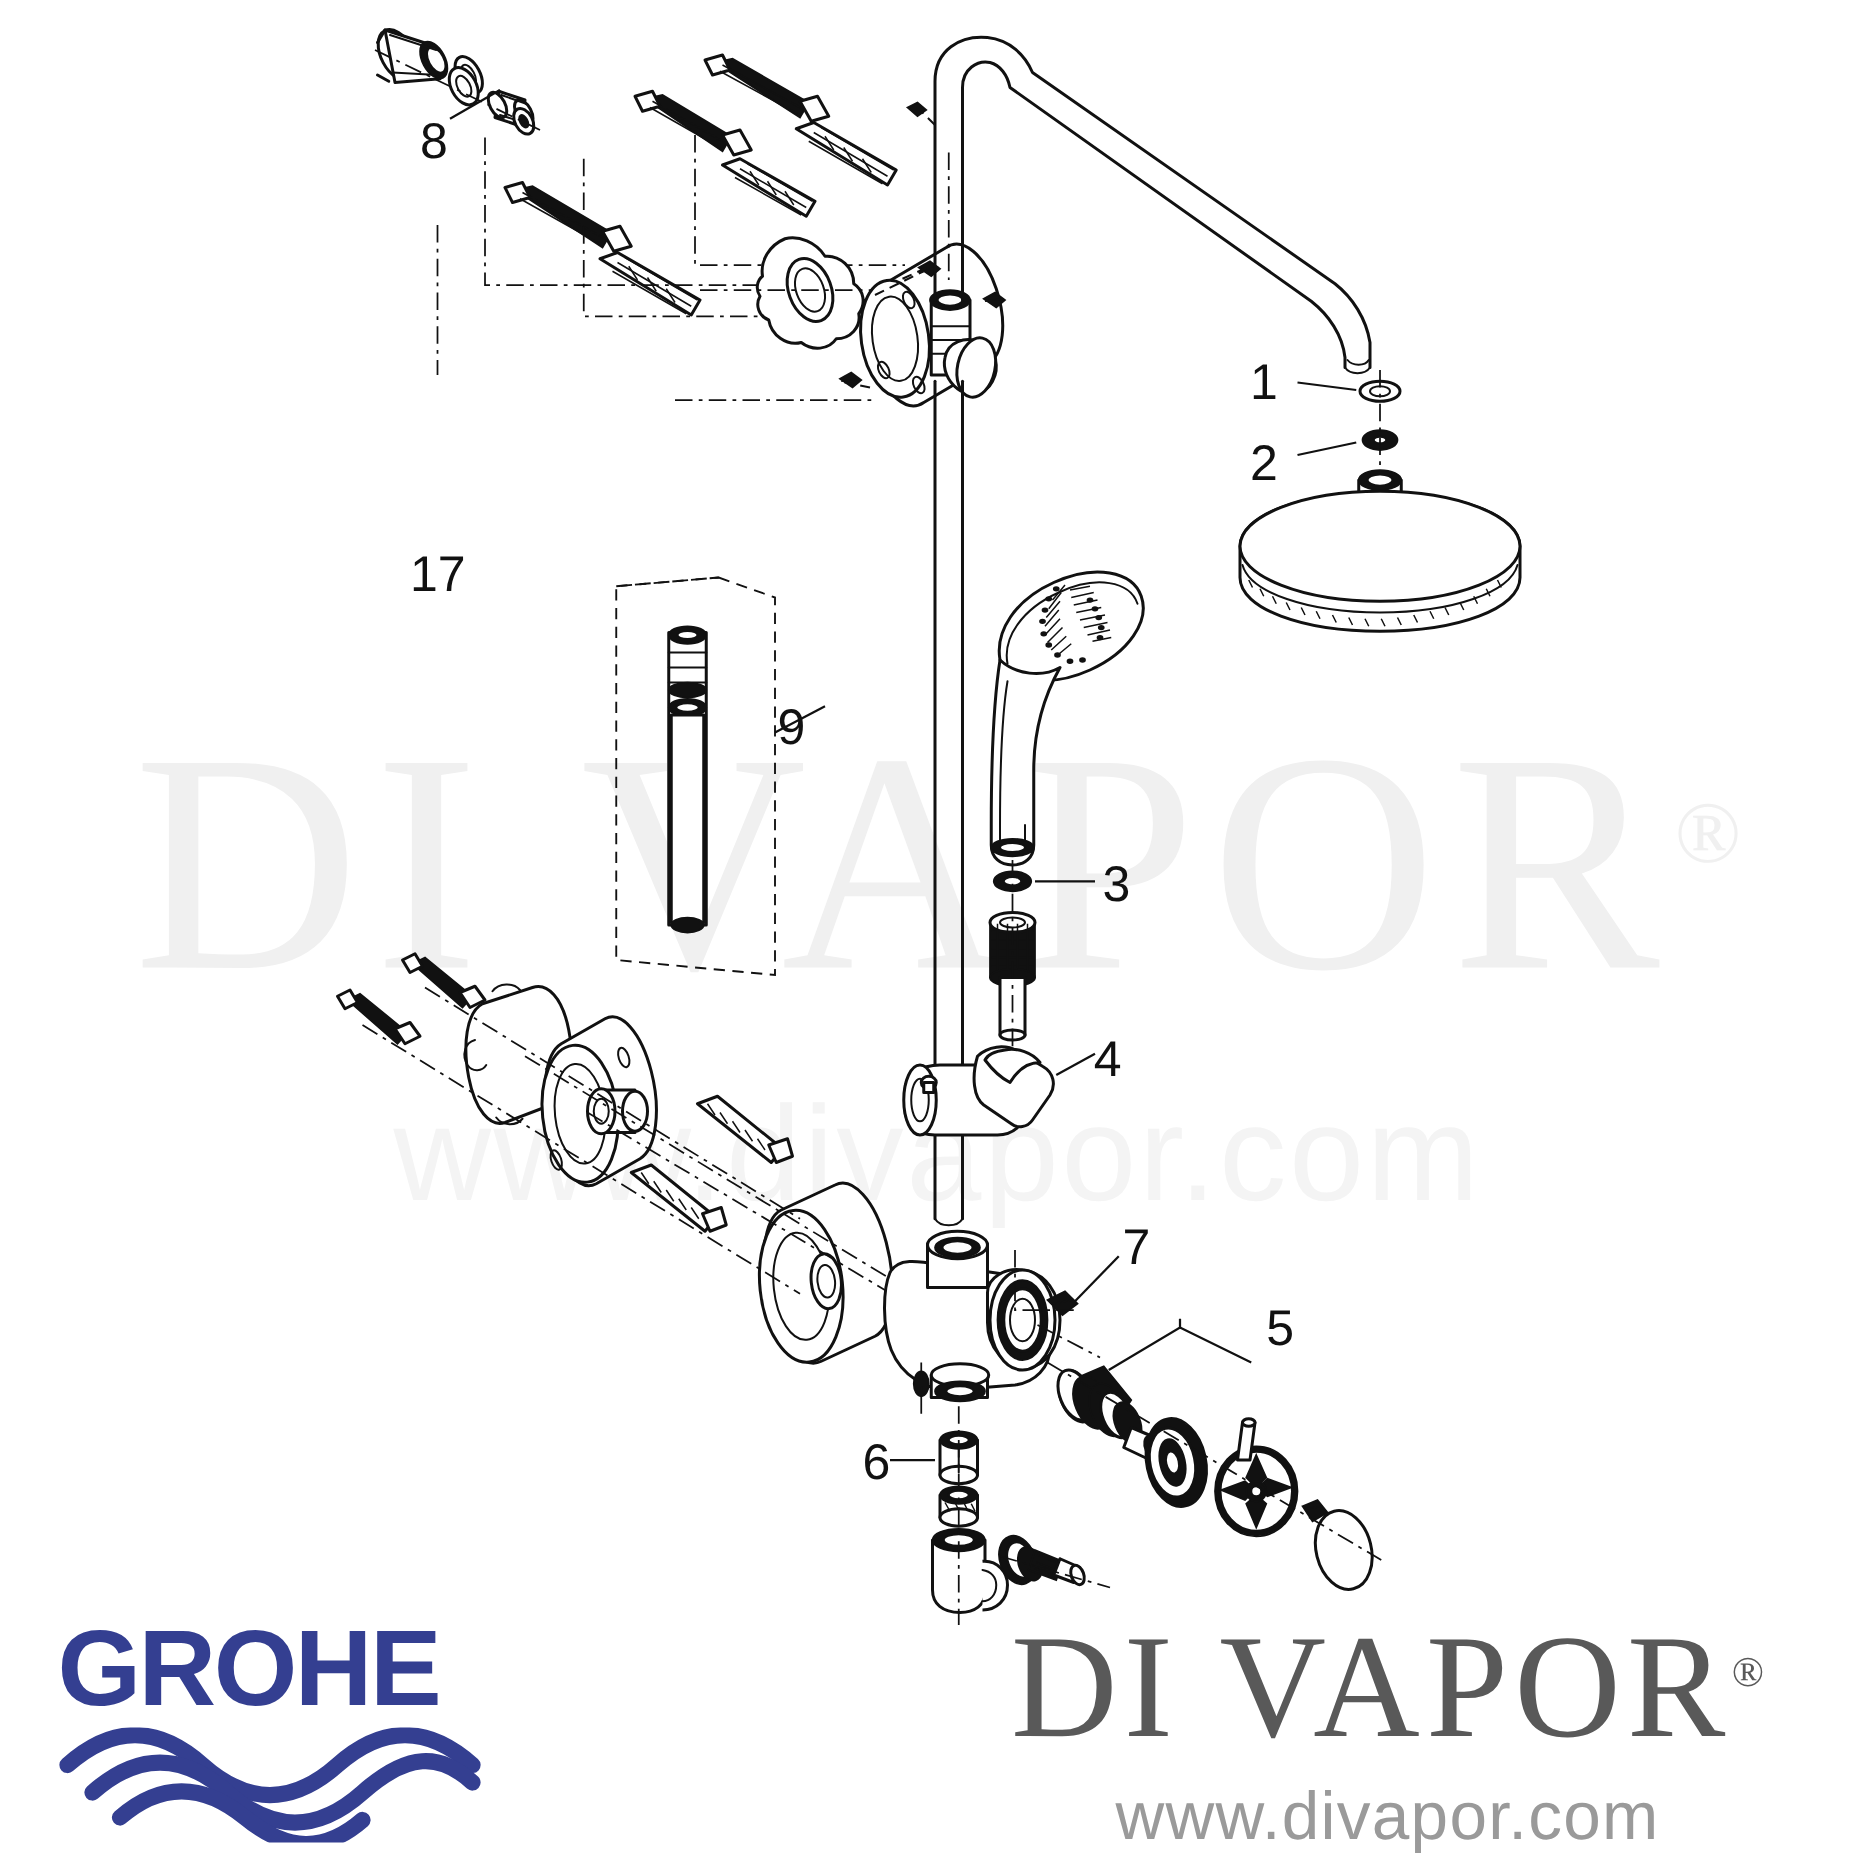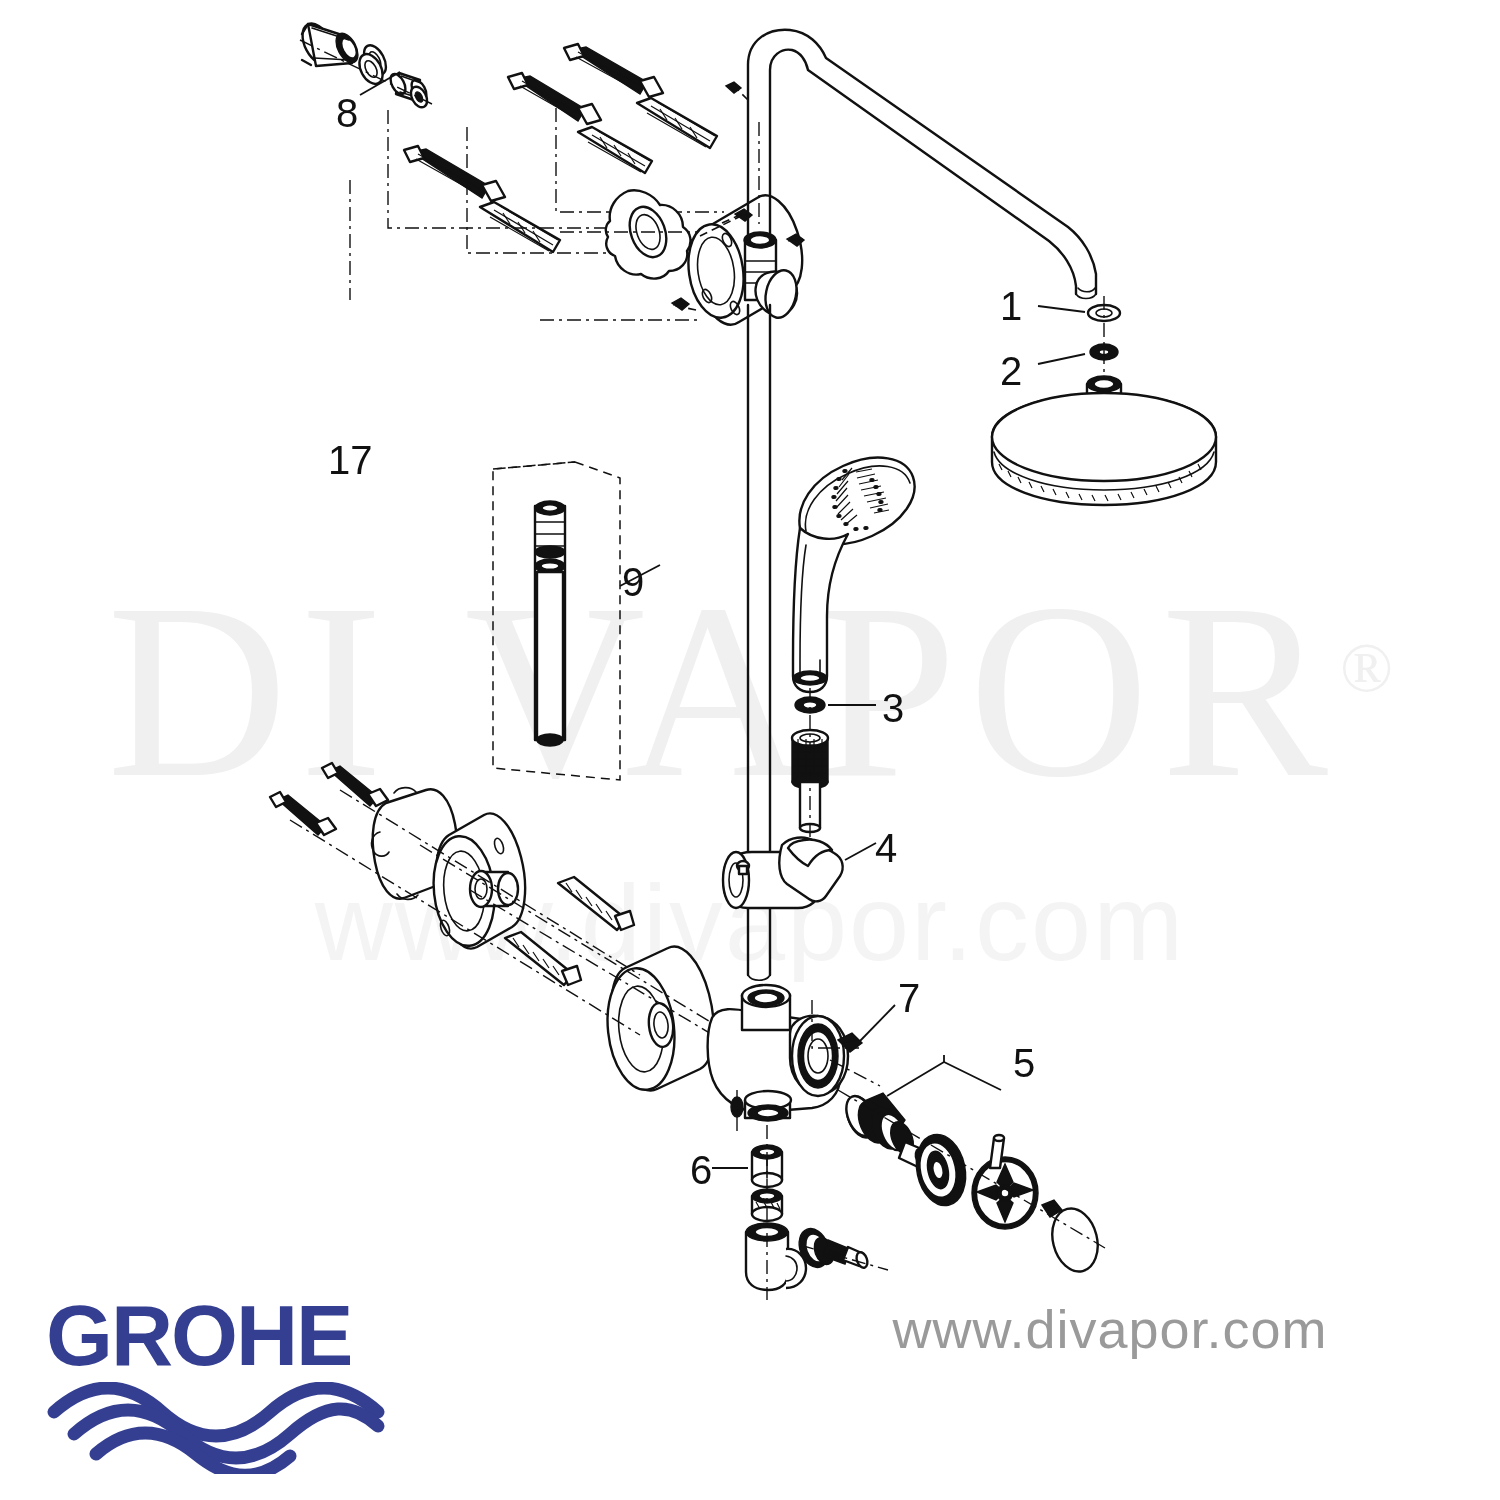--- a/index.html
+++ b/index.html
@@ -652,18 +652,19 @@
     <div id="grohe-logo">
       <div id="grohe-word">GROHE</div>
       <svg id="grohe-waves" width="400" height="92" viewBox="0 0 400 92">
         <path fill="none" stroke="#343f91" stroke-width="13" stroke-linecap="round" d="M8 30 C44 -2 80 -2 116 30 C152 62 188 62 224 30 C260 -2 296 -2 332 30"></path>
         <path fill="none" stroke="#343f91" stroke-width="13" stroke-linecap="round" d="M28 52 C64 20 100 20 136 52 C172 84 208 84 244 52 C280 20 306 20 332 44"></path>
         <path fill="none" stroke="#343f91" stroke-width="13" stroke-linecap="round" d="M50 72 C82 44 116 44 150 72 C184 100 214 100 244 74"></path>
       </svg>
     </div>
 
     <div id="divapor-logo">
+      <div id="divapor-word"><span>DI VAPOR</span><span class="reg">®</span></div>
       <div id="divapor-url">www.divapor.com</div>
     </div>
 
   </div>
 
 </div>
 
 </body></html>

